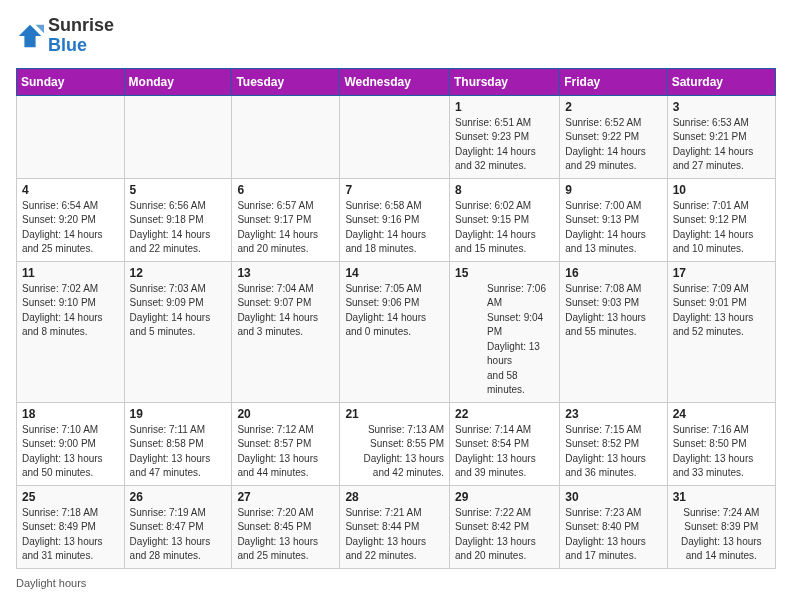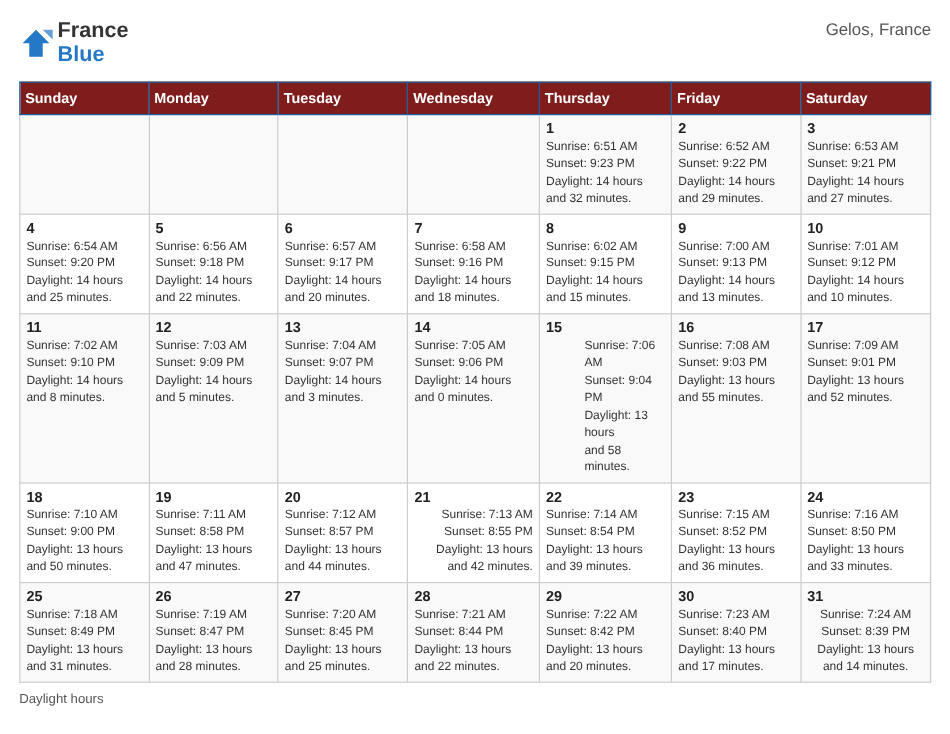--- a/index.html
+++ b/index.html
@@ -43,21 +43,21 @@
     .location {
       font-size: 14px;
       color: #555;
     }
     .calendar-table {
       width: 100%;
       border-collapse: collapse;
       font-size: 10.5px;
     }
     .calendar-table thead tr {
-      background-color: #7f1d1d;
+      background-color: #a21caf;
       color: #fff;
     }
     .calendar-table thead th {
       padding: 6px 4px;
       text-align: left;
       font-weight: bold;
       font-size: 12px;
       border: 1px solid #1a5fa0;
     }
     .calendar-table tbody tr {
@@ -94,26 +94,25 @@
 </head>
 <body>
 
 <div class="header">
   <div class="logo">
     <svg class="logo-icon" viewBox="0 0 40 40">
       <polygon points="20,4 36,20 28,20 28,36 12,36 12,20 4,20" fill="#2478c5"></polygon>
       <polygon points="28,4 40,4 40,16" fill="#2478c5" opacity="0.7"></polygon>
     </svg>
     <div class="logo-text">
-      <span class="logo-general">France</span><br>
+      <span class="logo-general">Sunrise</span><br>
       <span class="logo-blue">Blue</span>
     </div>
   </div>
   <div class="title-block">
-    <div class="location">Gelos, France</div>
   </div>
 </div>
 
 <table class="calendar-table">
   <thead>
     <tr>
     <th>Sunday</th>
         <th>Monday</th>
         <th>Tuesday</th>
         <th>Wednesday</th>

